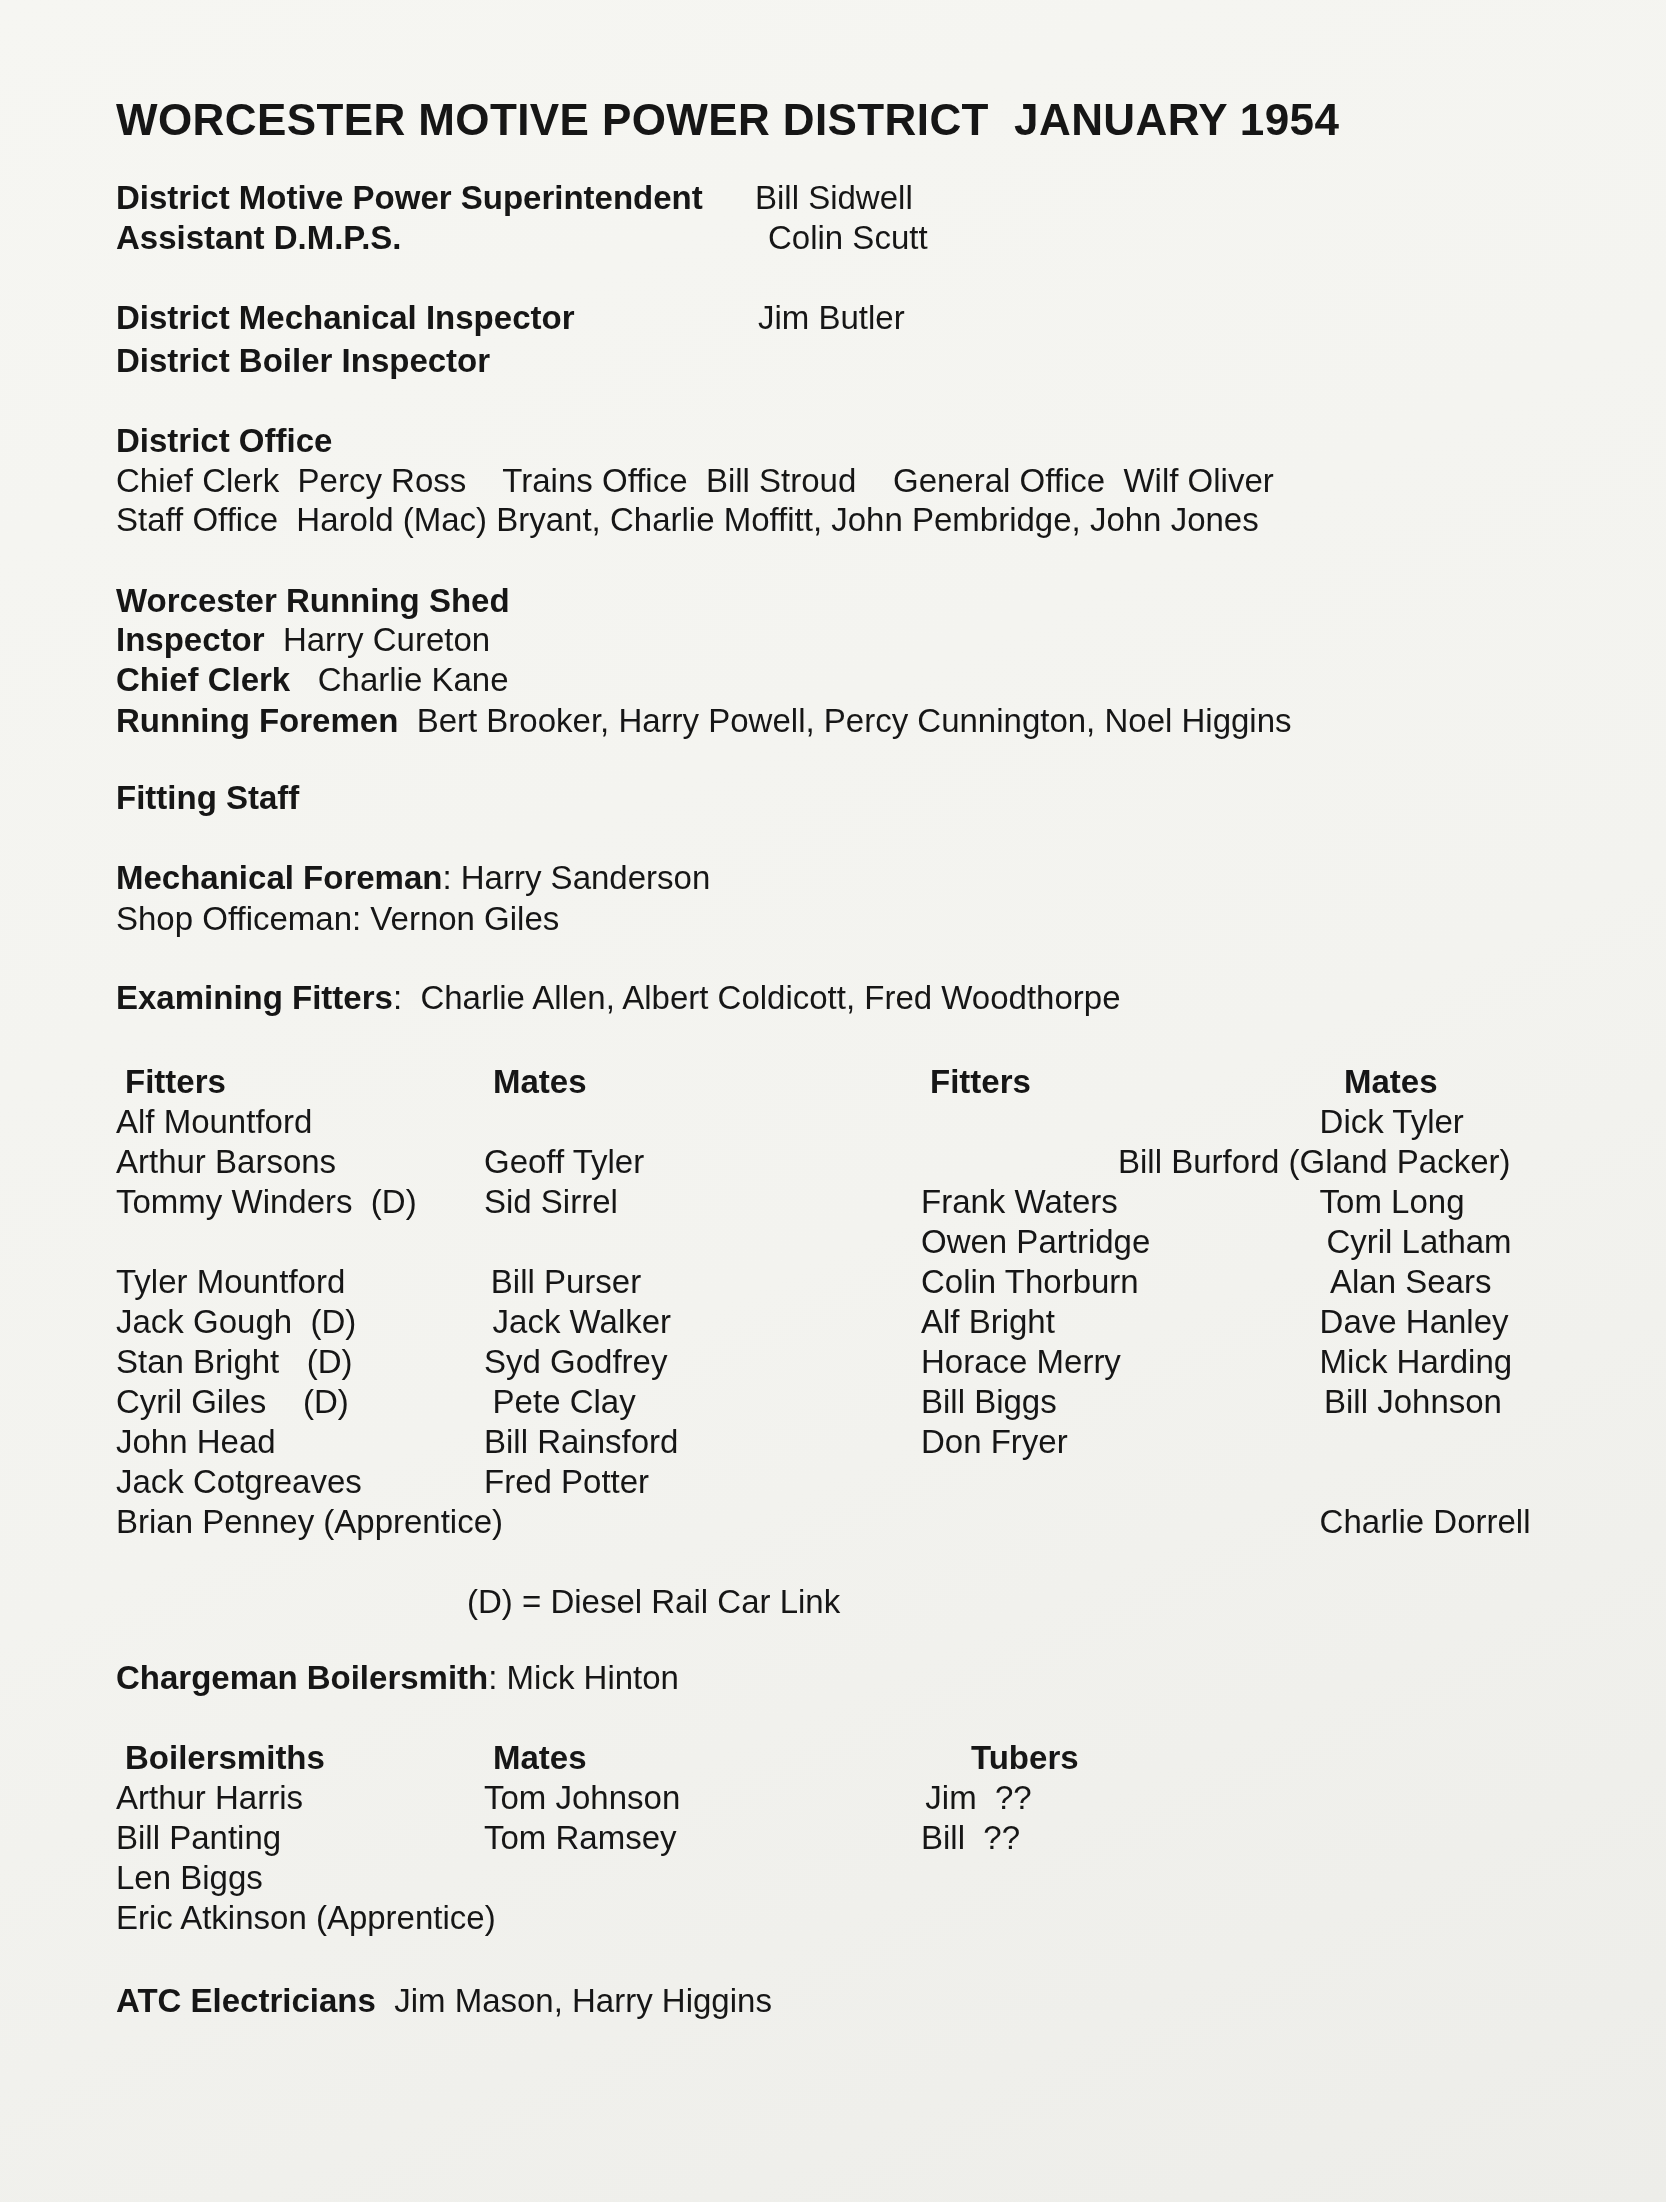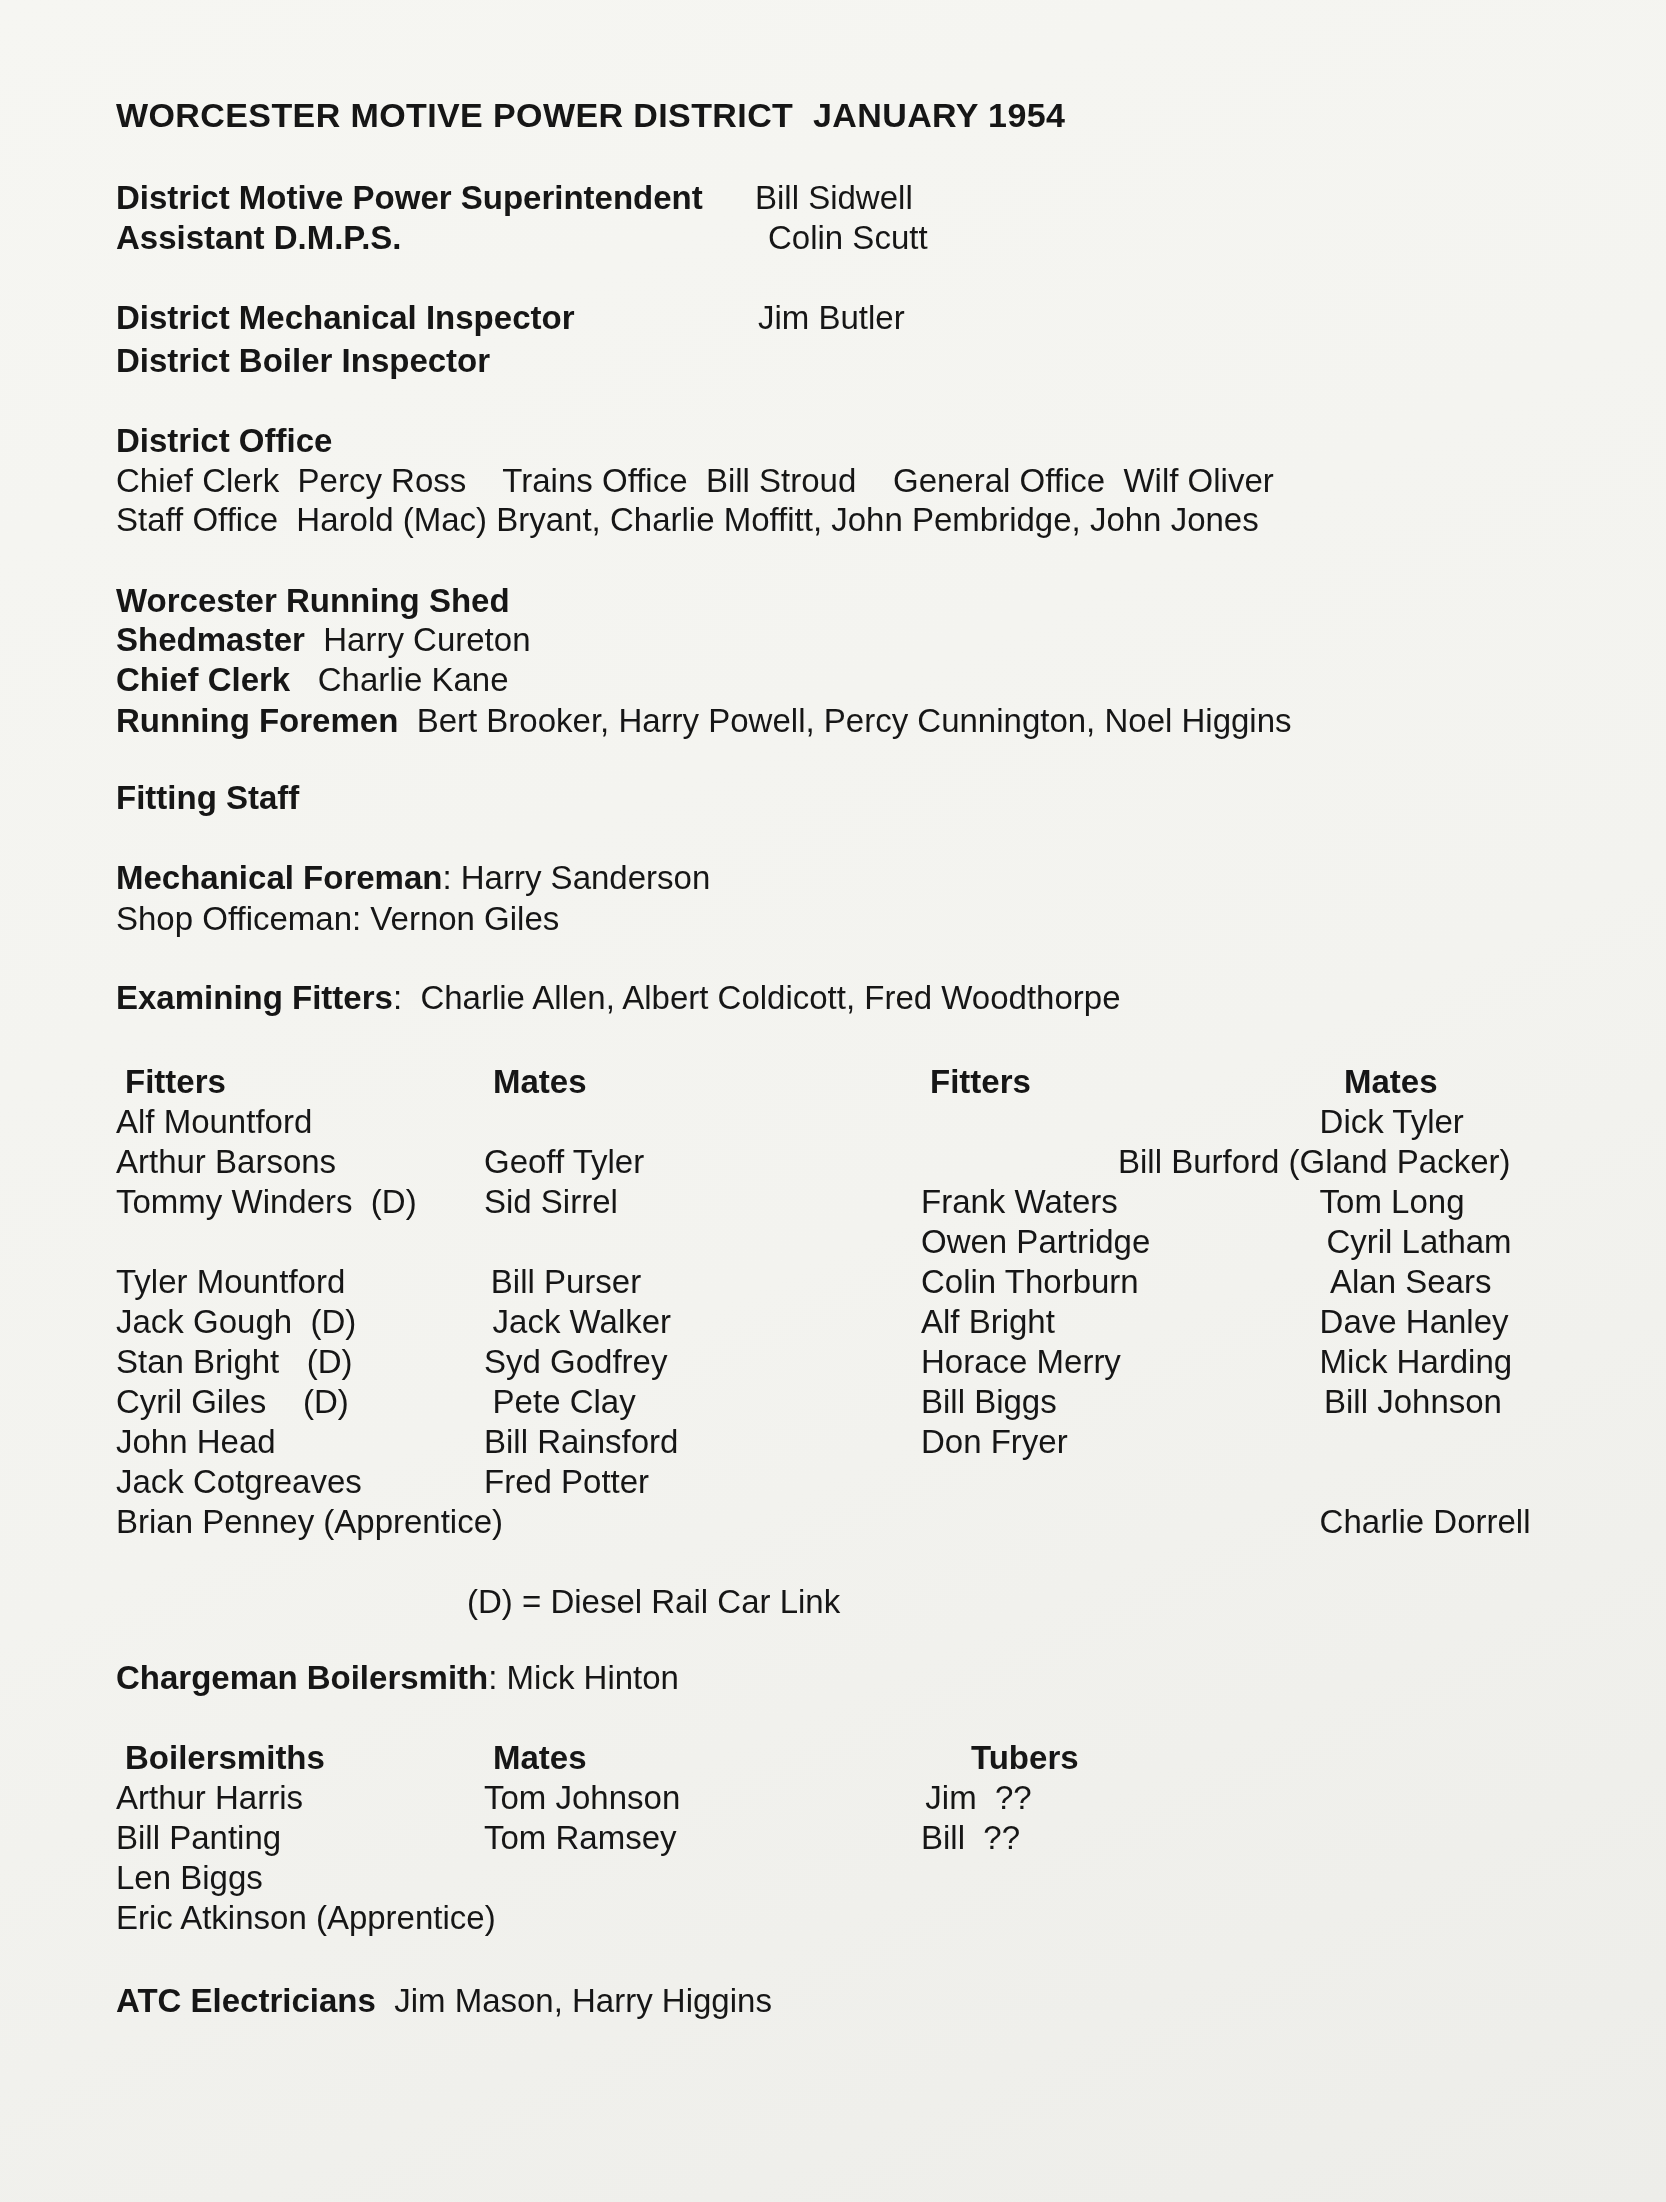--- a/index.html
+++ b/index.html
@@ -17,21 +17,21 @@
     font-size: 33px;
     overflow: hidden;
   }
   .line {
     position: absolute;
     left: 116px;
     line-height: 1;
     white-space: pre;
   }
   .b { font-weight: bold; }
-  .title { font-size: 34px; font-weight: bold; letter-spacing: 0.4px; }
+  .title { font-size: 44px; font-weight: bold; letter-spacing: 0.4px; }
   .val { position: absolute; line-height: 1; white-space: pre; }
 
   .grid {
     position: absolute;
     left: 116px;
     display: grid;
     grid-auto-rows: 40px;
   }
   .fitters-grid {
     top: 1062px;
@@ -65,21 +65,21 @@
   <div class="val" style="top:301px; left:758px">Jim Butler</div>
 
   <div class="line b" style="top:344px">District Boiler Inspector</div>
 
   <div class="line b" style="top:424px">District Office</div>
   <div class="line" style="top:464px">Chief Clerk  Percy Ross    Trains Office  Bill Stroud    General Office  Wilf Oliver</div>
   <div class="line" style="top:503px">Staff Office  Harold (Mac) Bryant, Charlie Moffitt, John Pembridge, John Jones</div>
 
   <div class="line b" style="top:584px">Worcester Running Shed</div>
 
-  <div class="line" style="top:623px"><span class="b">Shedmaster</span><span>  Harry Cureton</span></div>
+  <div class="line" style="top:623px"><span class="b">Inspector</span><span>  Harry Cureton</span></div>
 
   <div class="line" style="top:663px"><span class="b">Chief Clerk</span><span>   Charlie Kane</span></div>
 
   <div class="line" style="top:704px"><span class="b">Running Foremen</span><span>  Bert Brooker, Harry Powell, Percy Cunnington, Noel Higgins</span></div>
 
   <div class="line b" style="top:781px">Fitting Staff</div>
 
   <div class="line" style="top:861px"><span class="b">Mechanical Foreman</span><span>: Harry Sanderson</span></div>
 
   <div class="line" style="top:902px">Shop Officeman: Vernon Giles</div>

